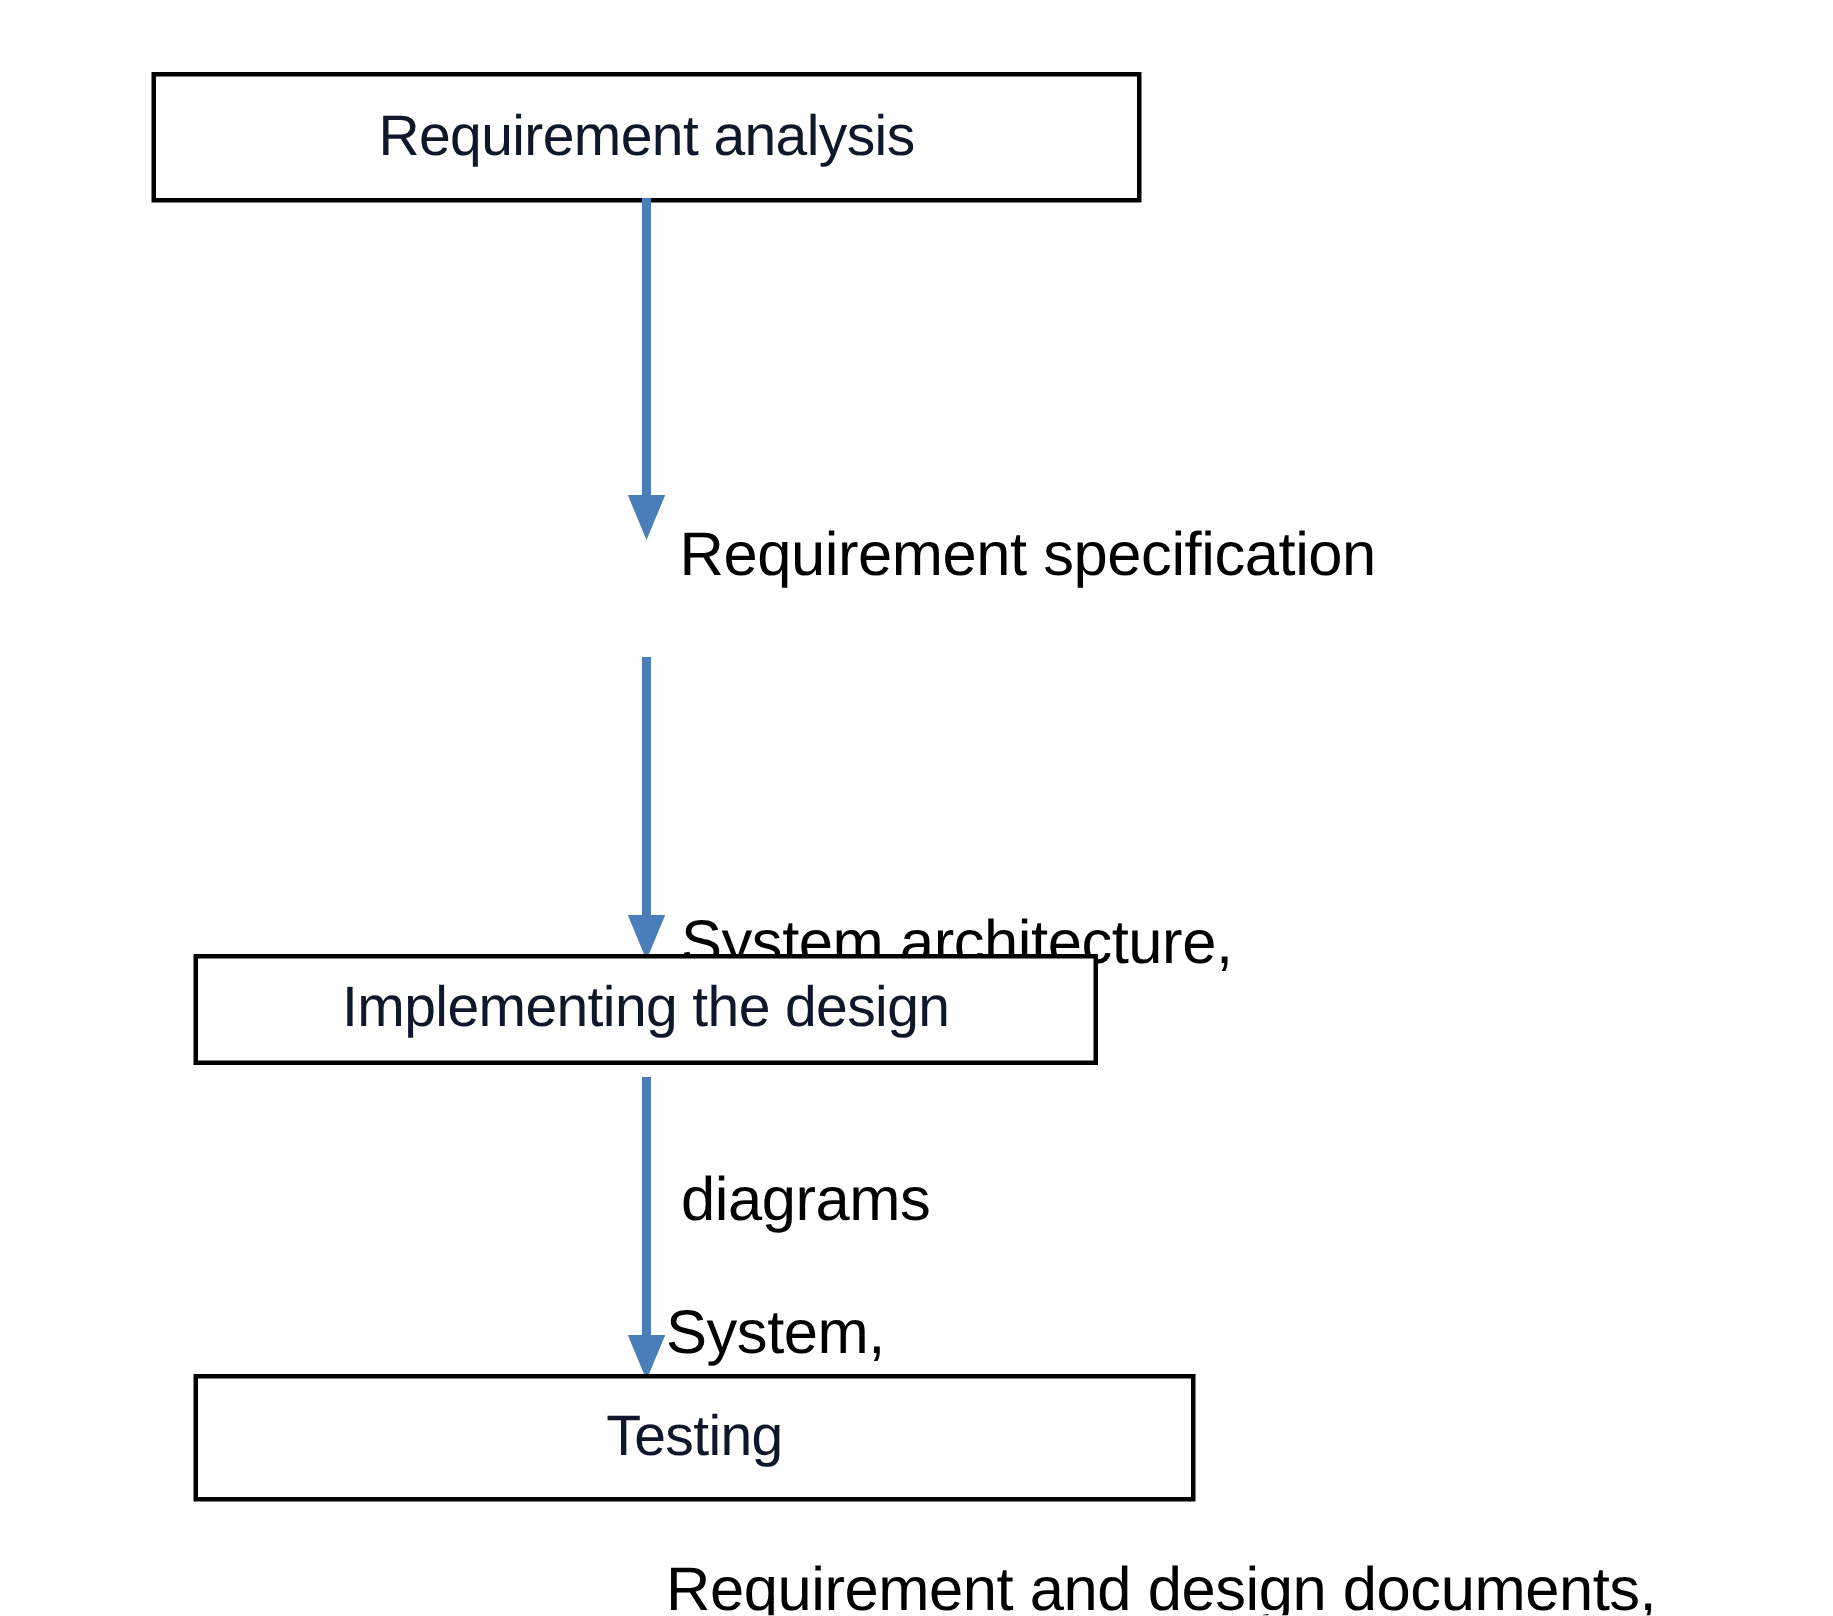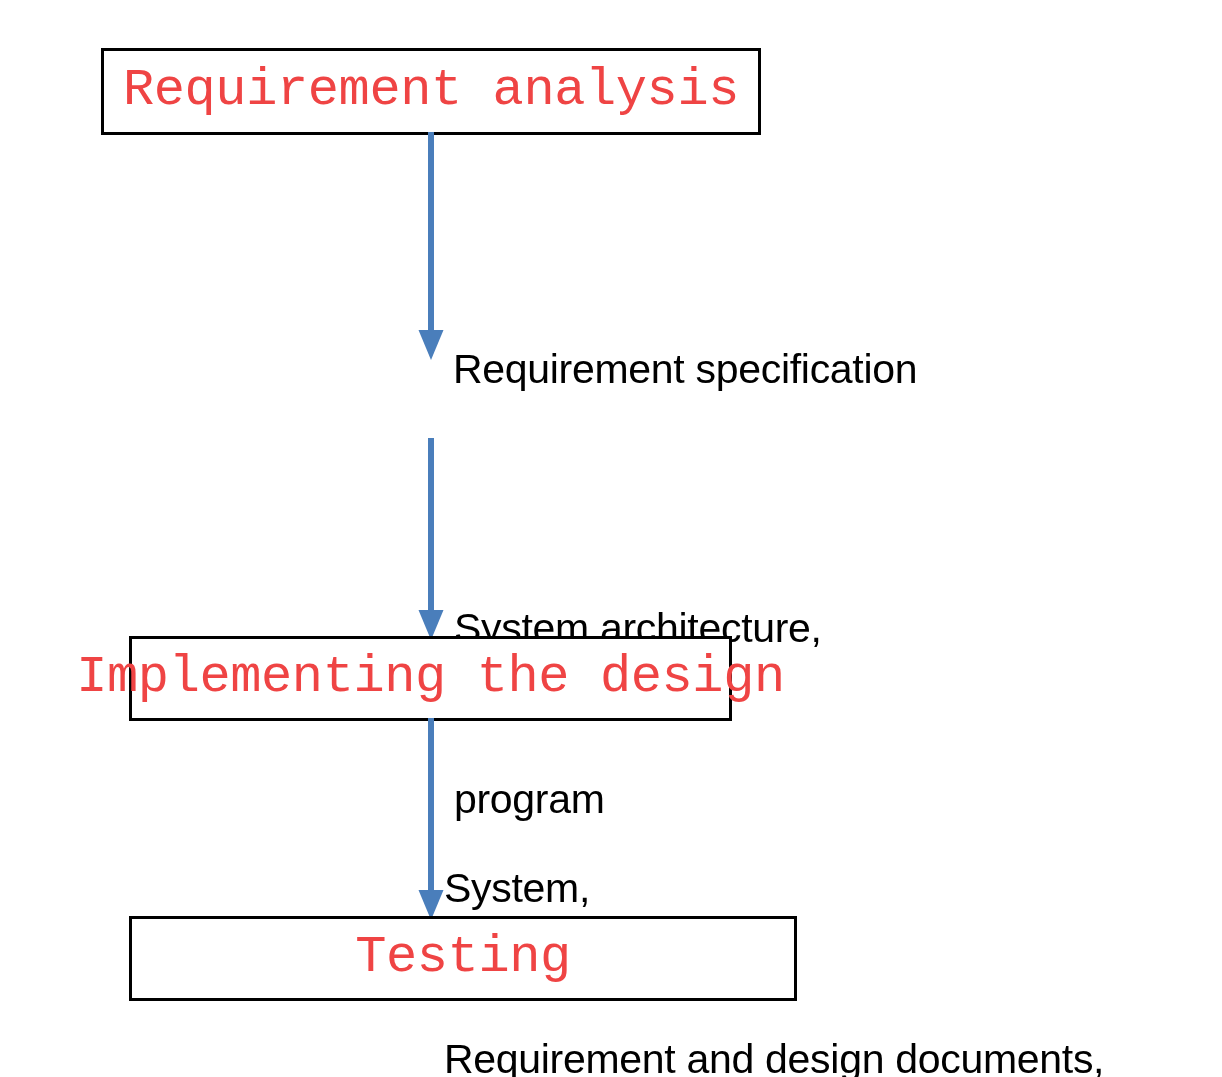--- a/index.html
+++ b/index.html
@@ -22,45 +22,45 @@
   .node-box {
     position: absolute;
     box-sizing: border-box;
     border: 3px solid #000000;
     background: #ffffff;
     display: flex;
     align-items: center;
     justify-content: center;
   }
   .node-label {
-    font-family: Liberation Mono, monospace;
-    font-size: 52px;
+    font-family: Liberation Sans, sans-serif;
+    font-size: 38px;
     line-height: 1.05;
-    color: #ef4444;
+    color: #0f172a;
     white-space: nowrap;
     letter-spacing: -0.4px;
   }
   .arrow-svg {
     position: absolute;
     overflow: visible;
   }
   .edge-label {
     position: absolute;
     font-family: "Liberation Sans", sans-serif;
     font-size: 41px;
     line-height: 57px;
     color: #000000;
     white-space: pre;
     letter-spacing: -0.3px;
   }
 
   
   #box-requirement-analysis { left: 101px;  top: 48px;  width: 660px; height: 87px; }
   #box-system-program-design { left: 129px; top: 356px; width: 603px; height: 86px; }
-  #box-implementing-design   { left: 129px; top: 636px; width: 603px; height: 85px; }
+  #box-implementing-design   { left: 129px; top: 636px; width: 603px; height: 74px; }
   #box-testing               { left: 129px; top: 916px; width: 668px; height: 85px; }
 
   
   #arrow-1 { left: 415px; top: 132px; width: 32px; height: 228px; }
   #arrow-2 { left: 415px; top: 438px; width: 32px; height: 202px; }
   #arrow-3 { left: 415px; top: 718px; width: 32px; height: 202px; }
 
   
   #edge-label-1 { left: 453px; top: 227px; }
   #edge-label-2 { left: 454px; top: 486px; }
@@ -85,21 +85,21 @@
   </div>
 
 
   <svg class="arrow-svg" id="arrow-2" viewBox="0 0 32 202">
     <line x1="16" y1="0" x2="16" y2="176" stroke="#4A7EBB" stroke-width="6"></line>
     <polygon points="16,202 3.5,172 28.5,172" fill="#4A7EBB"></polygon>
   </svg>
 
   <div class="edge-label" id="edge-label-2">
     <div>System architecture,</div>
-    <div>program</div>
+    <div>diagrams</div>
   </div>
 
   <div class="node-box" id="box-implementing-design">
     <span class="node-label">Implementing the design</span>
   </div>
 
   <svg class="arrow-svg" id="arrow-3" viewBox="0 0 32 202">
     <line x1="16" y1="0" x2="16" y2="176" stroke="#4A7EBB" stroke-width="6"></line>
     <polygon points="16,202 3.5,172 28.5,172" fill="#4A7EBB"></polygon>
   </svg>

